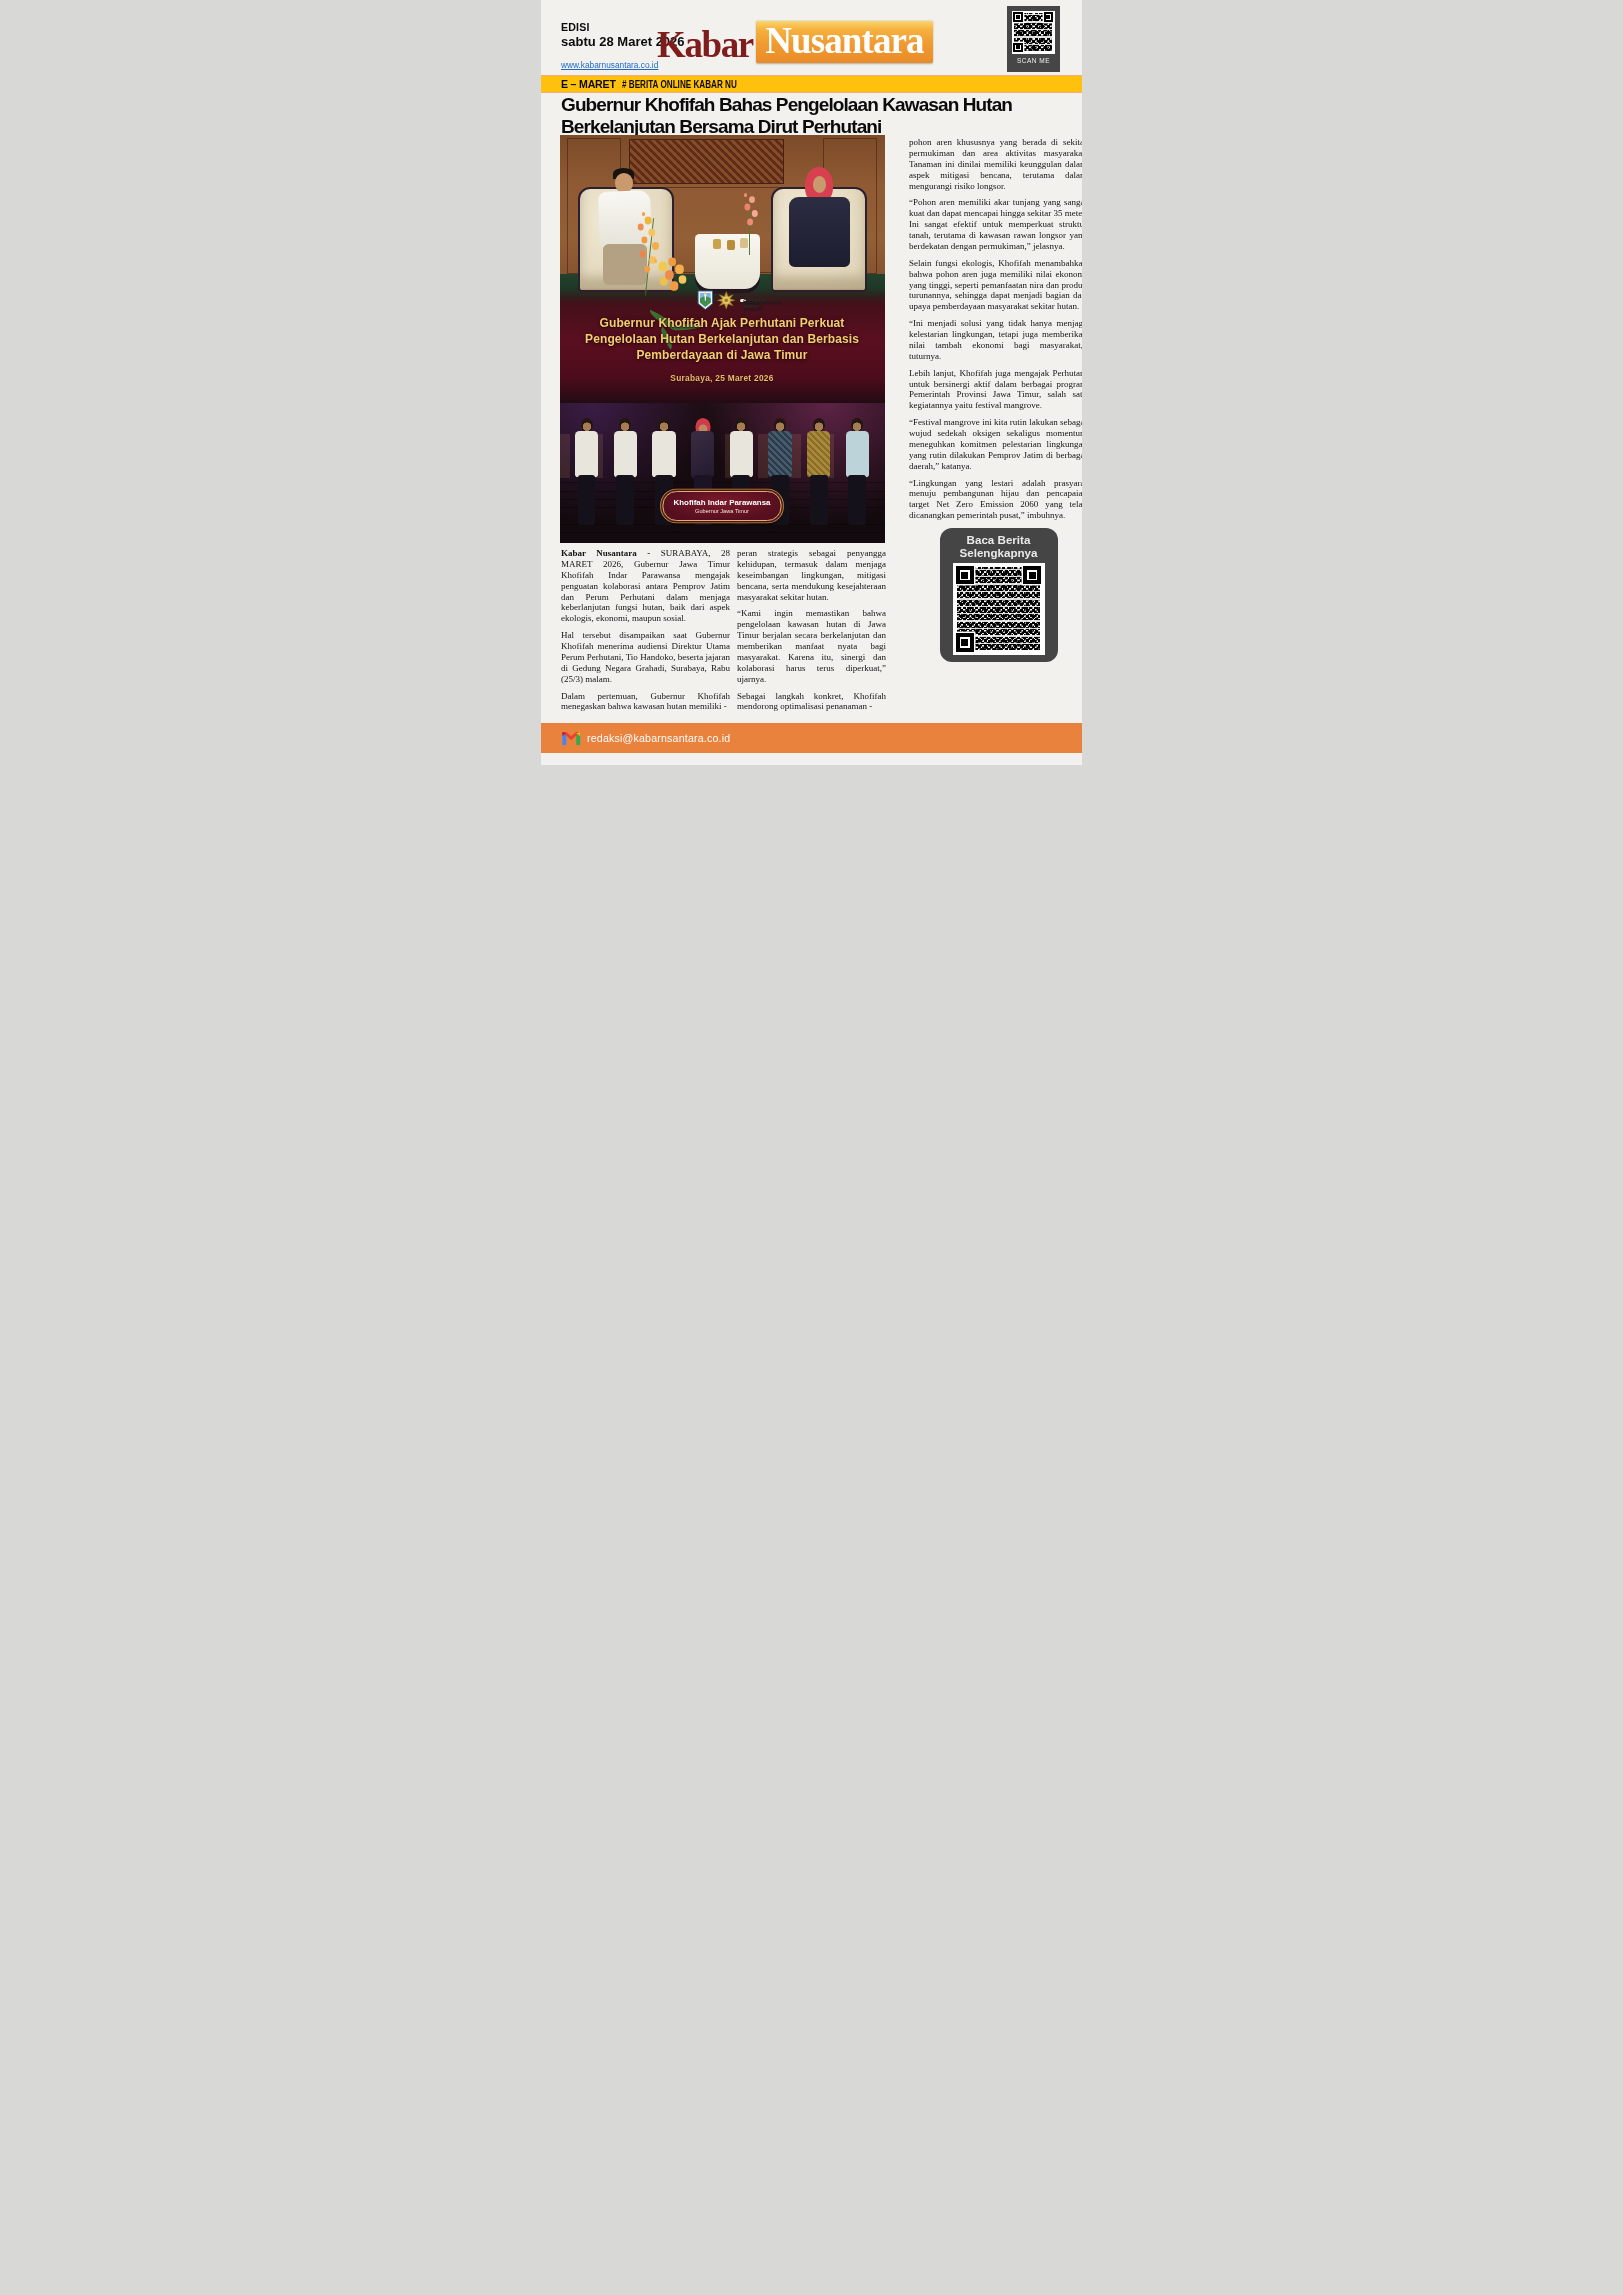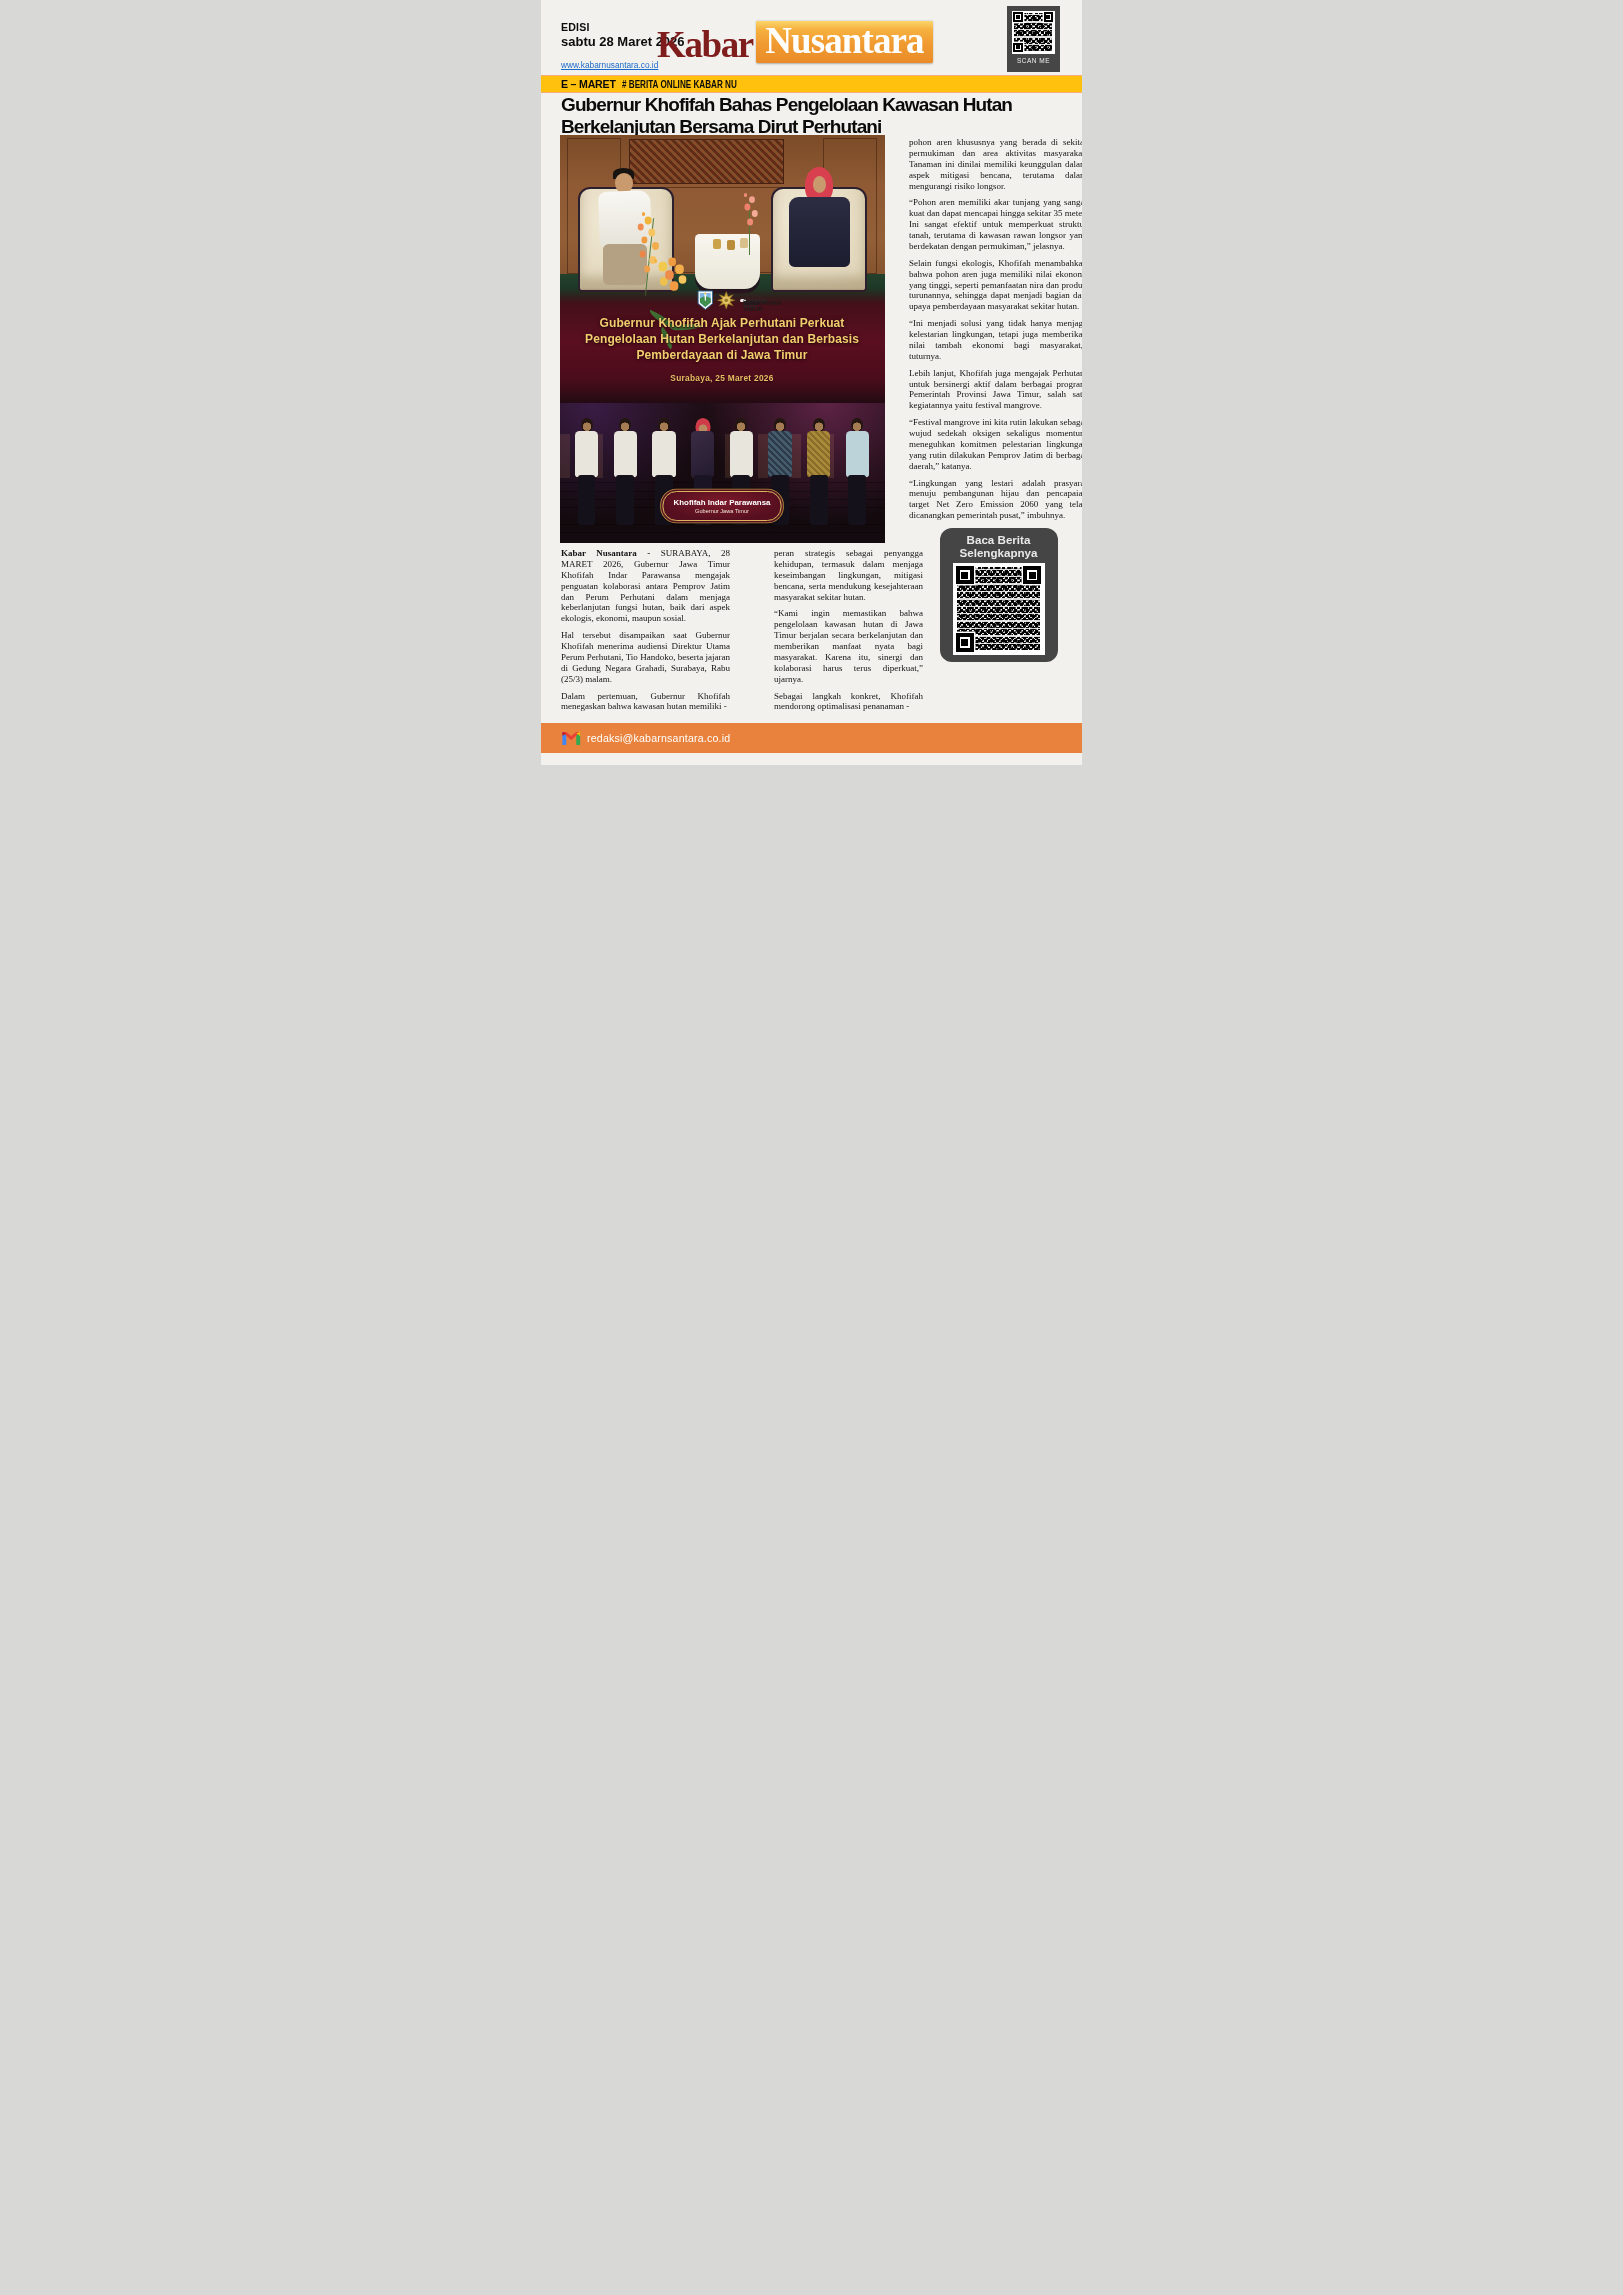--- a/index.html
+++ b/index.html
@@ -43,21 +43,21 @@
       border-top:1.9px solid #f2ad7a; border-bottom:1.9px solid #f2ad7a; display:flex; align-items:center; padding-left:20px; }
   .ribbon-bold { font-size:10.6px; font-weight:bold; color:#090909; letter-spacing:-0.2px; white-space:nowrap; }
   .ribbon-rest { font-size:11px; font-weight:bold; color:#0b0b0b; margin-left:6.5px; transform:scaleX(.74); transform-origin:left center; white-space:nowrap; }
 
   
   .headline { position:absolute; left:20px; top:94px; width:486px; margin:0; font-size:19px; line-height:1.18; font-weight:bold; color:#0b0b0b; letter-spacing:-0.9px; }
 
   
   .bodycol p { margin:0 0 6px; font-family:"Liberation Serif",serif; font-size:9px; line-height:1.21; text-align:justify; color:#141414; }
   .col1 { position:absolute; left:20px;  top:548px; width:169px; }
-  .col2 { position:absolute; left:196px; top:548px; width:149px;margin-left:37px; }
+  .col2 { position:absolute; left:196px; top:548px; width:149px; }
   .col3 { position:absolute; left:368px; top:137px;  width:178px; }
 
   
   .read-more-card { margin:6.5px 0 0 30.5px; width:118px; background:#454545; border-radius:12px; padding:5.6px 0 7.4px; }
   .read-more-label { color:#e9e9e9; font-weight:bold; font-size:11.6px; line-height:1.12; text-align:center; }
 
   
   .footer { position:absolute; left:0; right:0; top:723px; height:30px; background:#e8823c; display:flex; align-items:center; padding-left:21px; gap:6.5px; box-sizing:border-box; }
   .footer-email { color:#fff; font-size:10.6px; letter-spacing:0.2px; cursor:pointer; }
 

